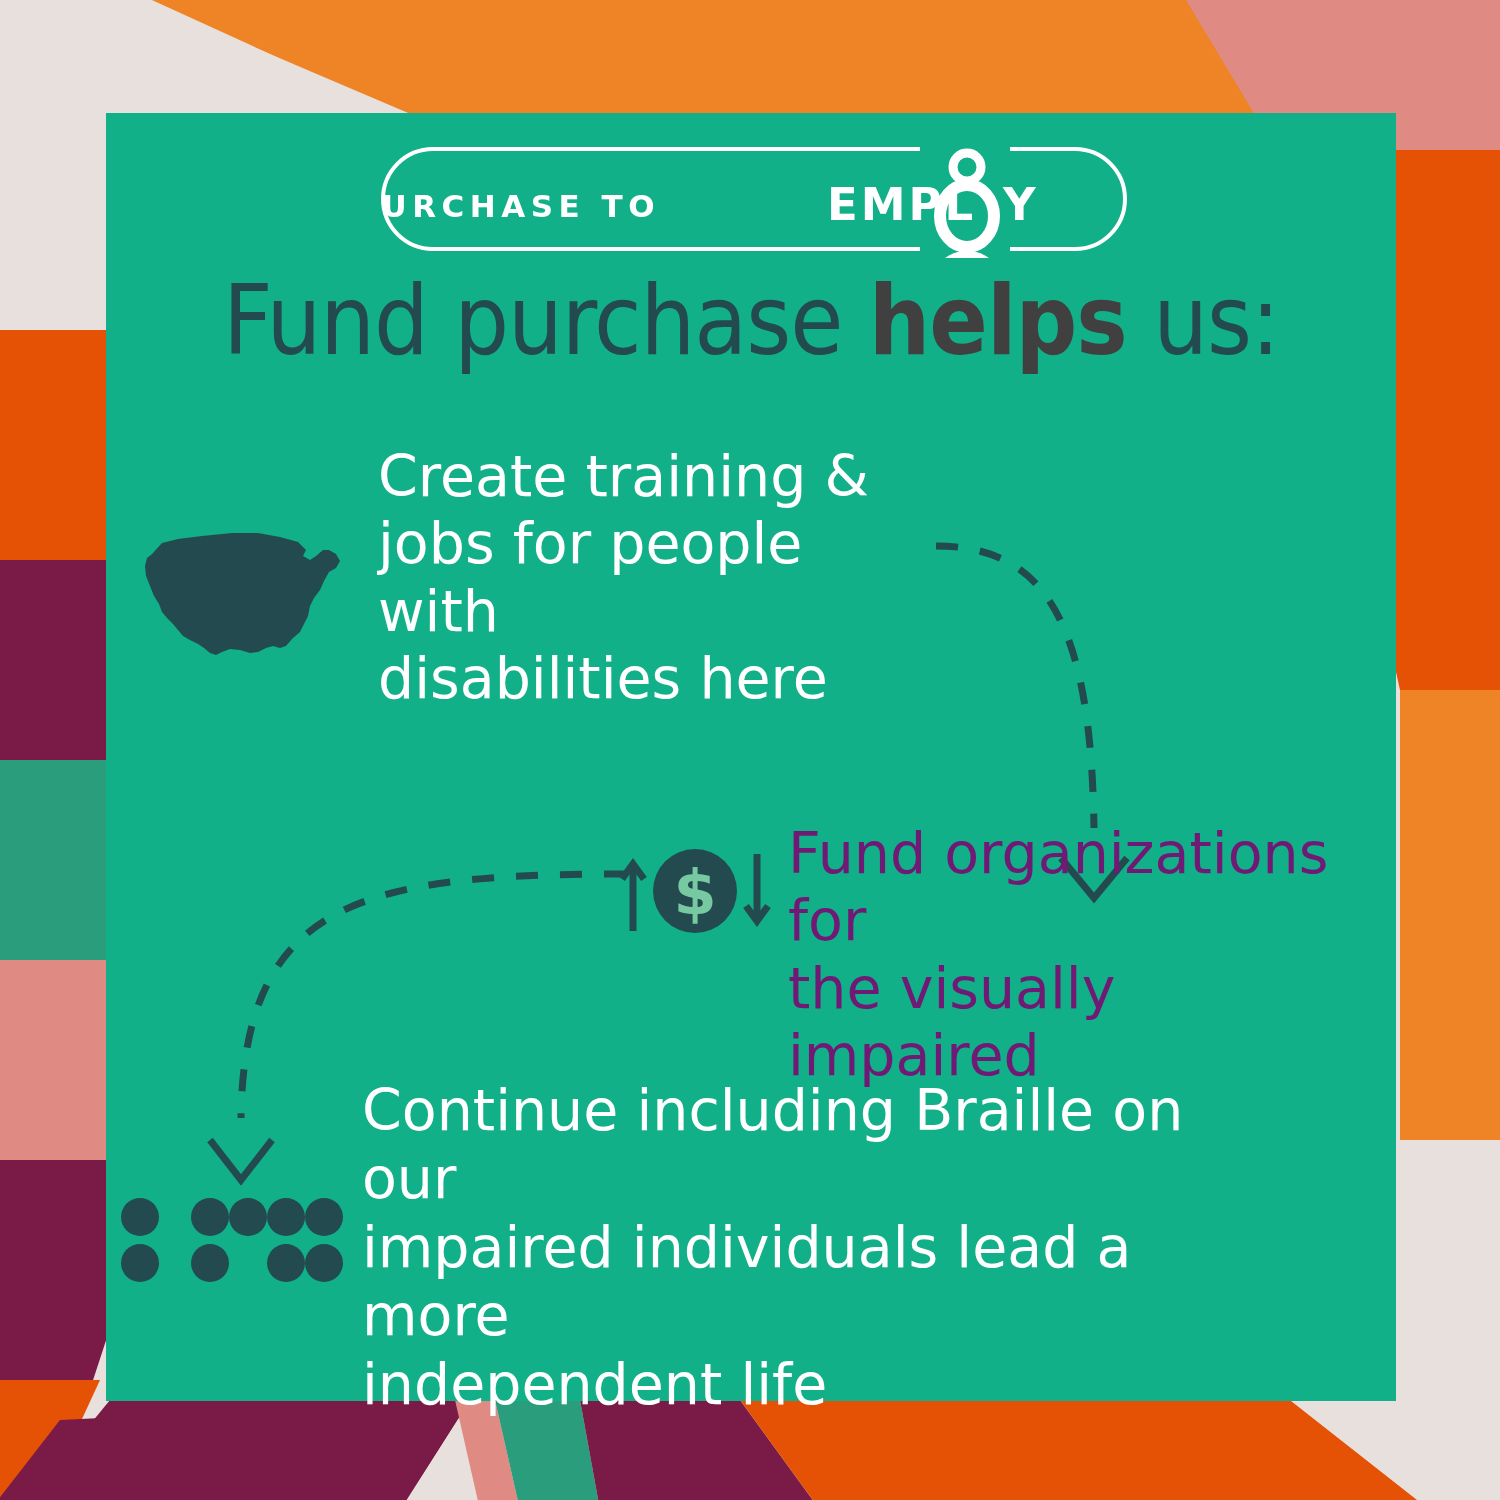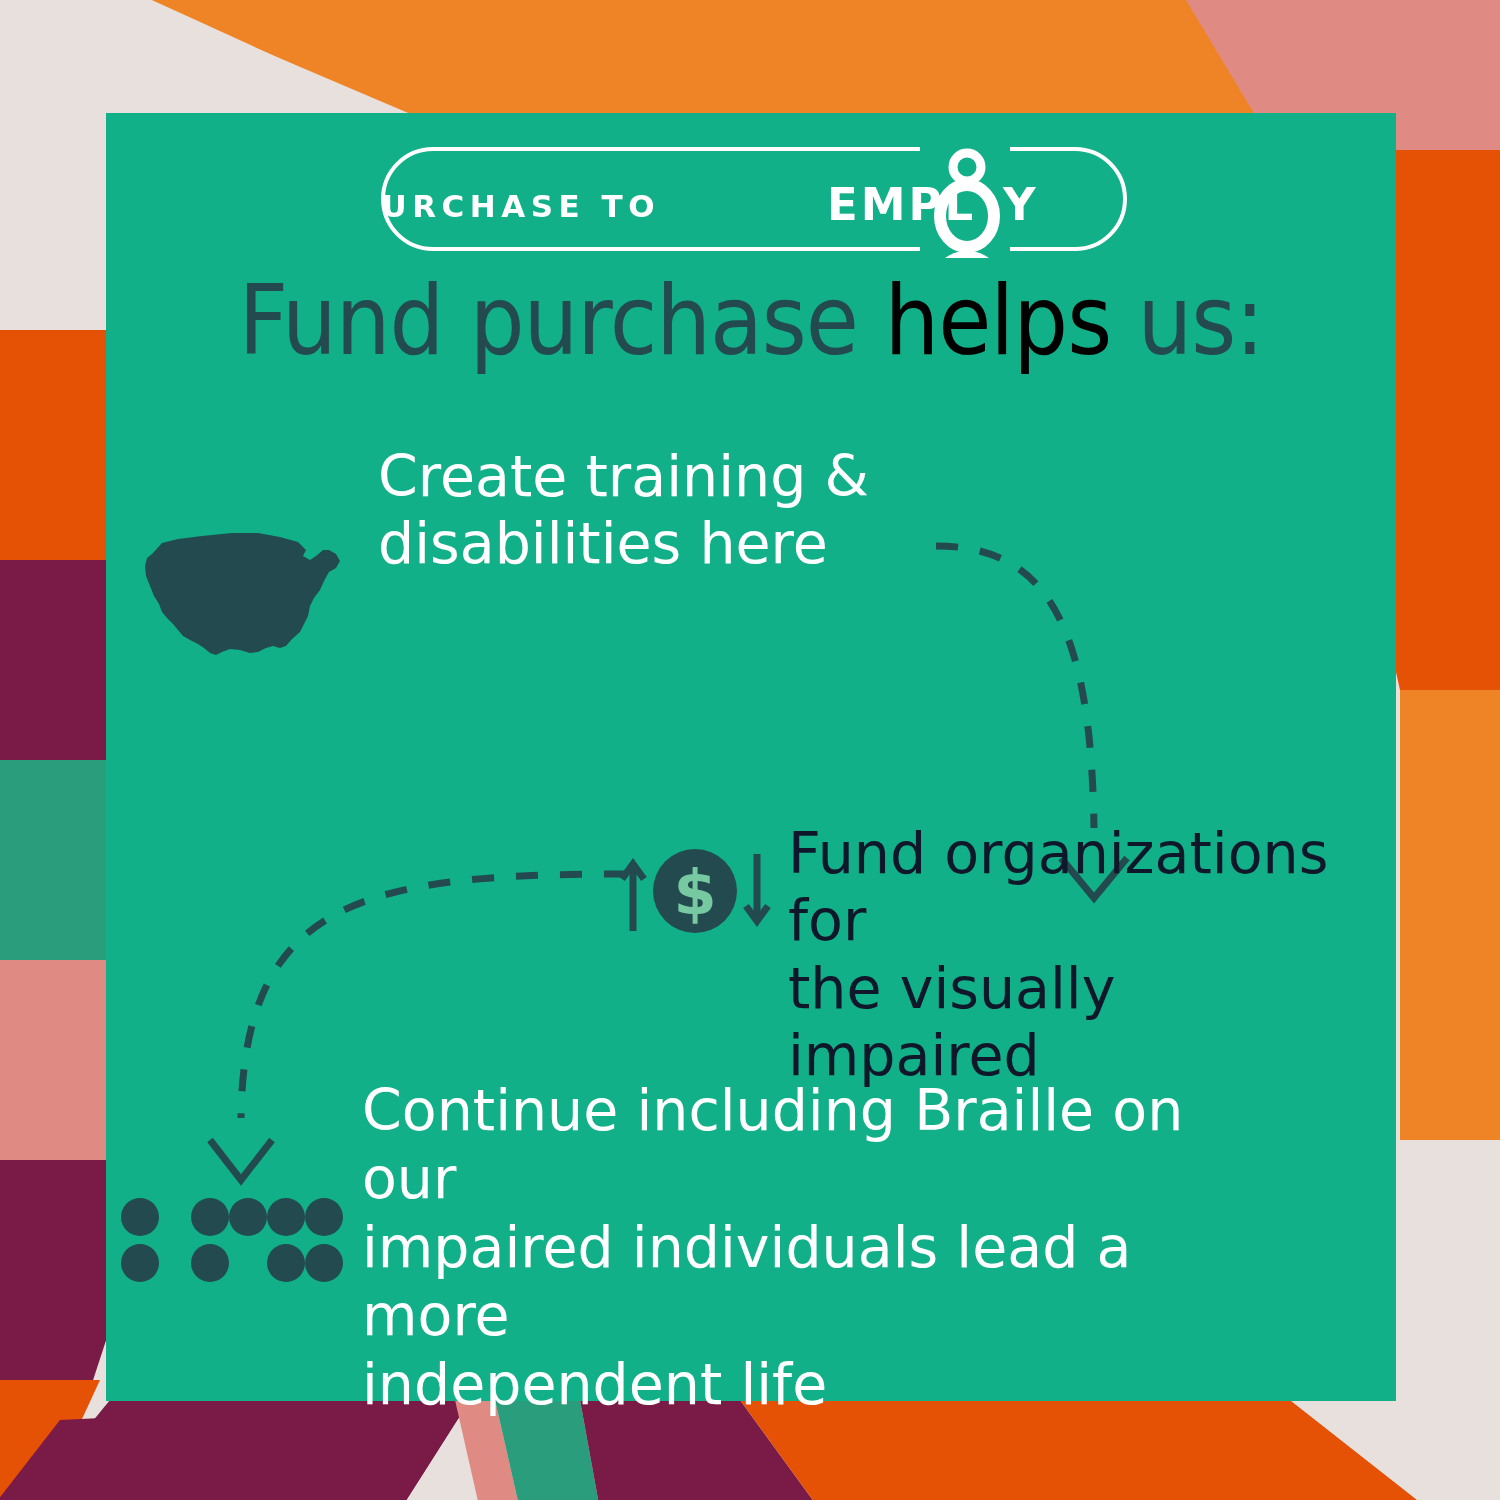--- a/index.html
+++ b/index.html
@@ -52,22 +52,22 @@
     text-align: center;
     font-size: 96px;
     line-height: 1;
     letter-spacing: -1px;
     color: #234a4f;
     font-weight: 400;
     font-stretch: condensed;
     white-space: nowrap;
   }
   #heading .hl {
-    color: #000000;
-    font-weight: 400;
+    color: #404040;
+    font-weight: 700;
   }
 
   
   #map-icon {
     position: absolute;
     left: 34px;
     top: 407px;
     width: 210px;
     height: 145px;
   }
@@ -104,21 +104,21 @@
   }
   #coin-icon svg { display: block; }
 
   #text-fund {
     position: absolute;
     left: 682px;
     top: 707px;
     width: 590px;
     font-size: 57px;
     line-height: 1.18;
-    color: #0f172a;
+    color: #701a75;
   }
 
   
   #arrow2 {
     position: absolute;
     left: 80px;
     top: 745px;
     width: 450px;
     height: 330px;
   }
@@ -216,20 +216,21 @@
           L 168 96 L 164 104 L 160 112 L 152 119 L 146 126 L 140 128
           L 133 126 L 126 128 L 118 132 L 110 133 L 100 130 L 90 129
           L 82 132 L 76 135 L 70 133 L 64 128 L 58 124 L 50 120
           L 43 116 L 38 110 L 33 104 L 27 98 L 22 92 L 19 84 L 14 76
           L 10 66 L 6 56 L 5 46 L 7 38 Z"></path>
       </svg>
     </div>
 
     <div id="text-create">
       <div>Create training &amp;</div>
+      <div>jobs for people with</div>
       <div>disabilities here</div>
     </div>
 
     <div id="arrow1">
       <svg viewBox="0 0 300 390" xmlns="http://www.w3.org/2000/svg">
         <path d="M 10 18 C 120 18 165 95 168 300" fill="none" stroke="#234a4f" stroke-width="7" stroke-dasharray="22 22" stroke-linecap="butt"></path>
         <path d="M 135 330 L 168 370 L 201 330" fill="none" stroke="#234a4f" stroke-width="7" stroke-linecap="butt" stroke-linejoin="miter"></path>
       </svg>
     </div>
 

